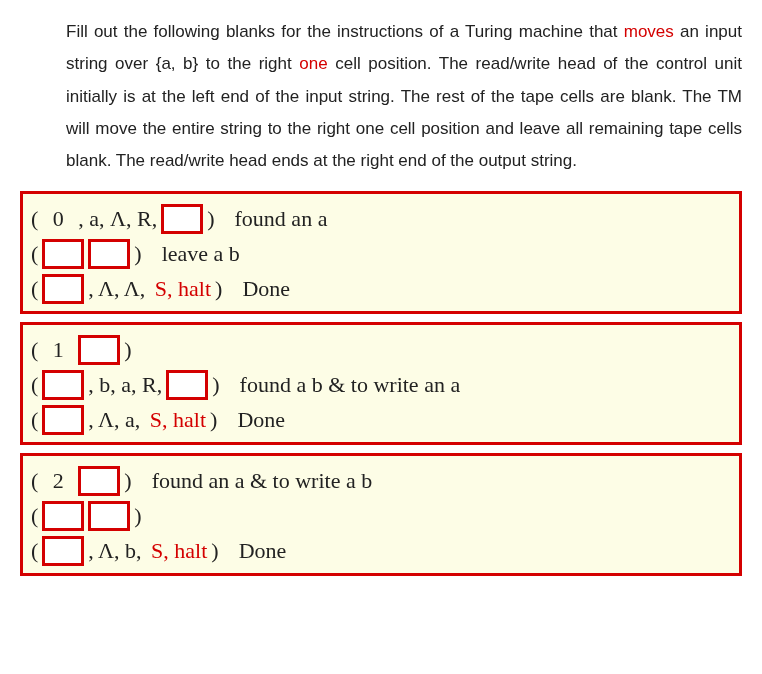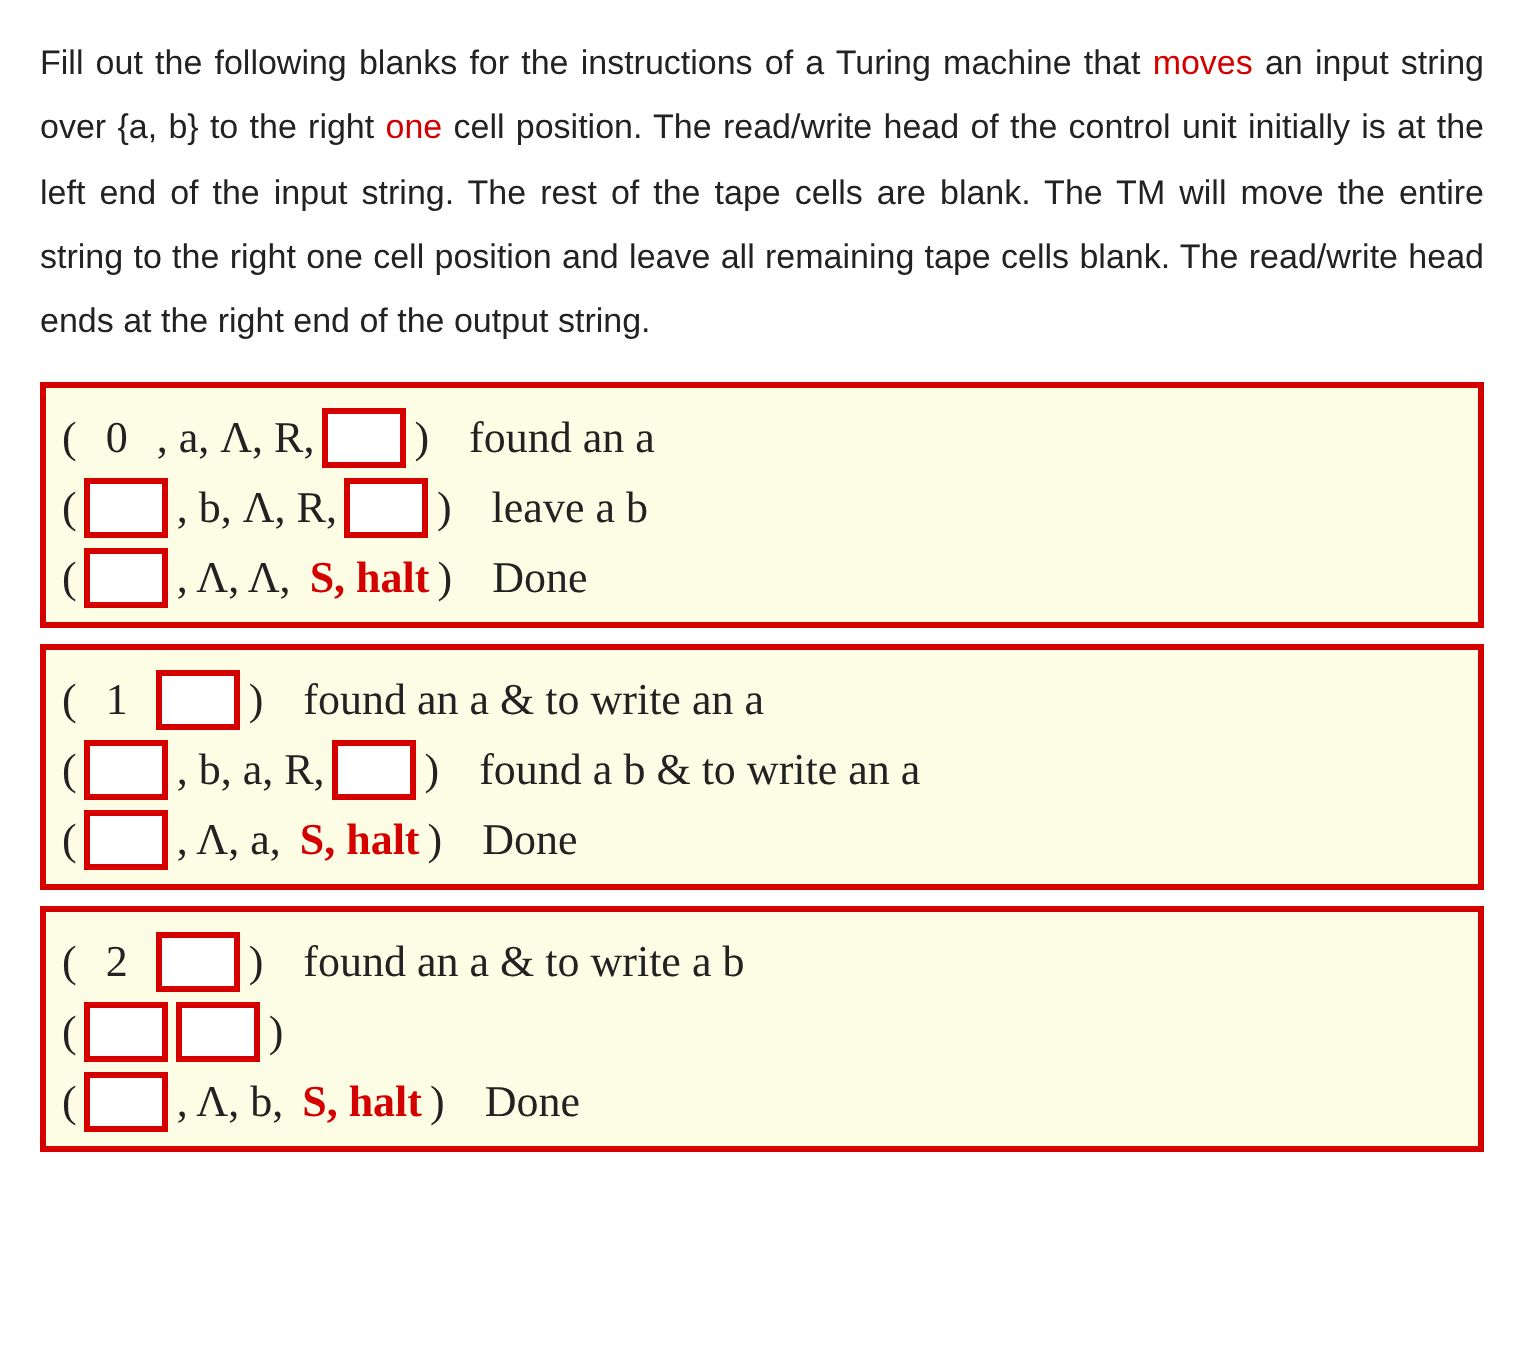--- a/index.html
+++ b/index.html
@@ -9,20 +9,21 @@
     font-size: 17px;
     color: #222;
     width: 762px;
     box-sizing: border-box;
     background: #fff;
   }
   .prompt {
     line-height: 1.9;
     text-align: justify;
     margin-bottom: 14px;
+    margin-left: 46px;
   }
   .red { color: #d40000; }
   .group {
     border: 3px solid #d40000;
     background: #fdfde6;
     margin-bottom: 8px;
     padding: 6px 8px 4px 8px;
   }
   .row {
     display: flex;
@@ -36,21 +37,21 @@
   .row .tok { font-family: "Times New Roman", serif; white-space: pre; }
   .row .blank {
     display: inline-block;
     width: 42px;
     height: 30px;
     border: 3px solid #d40000;
     background: #fff;
     vertical-align: middle;
     box-sizing: border-box;
   }
-  .row .halt { color: #d40000; font-weight: bold; }
+  .row .halt { color: #d40000; }
   .row .comment {
     font-family: "Times New Roman", serif;
     margin-left: 16px;
     white-space: pre;
   }
   .state-cell {
     display: inline-block;
     min-width: 32px;
     text-align: center;
     font-family: "Times New Roman", serif;
@@ -69,41 +70,39 @@
         <span class="paren">(</span>
         <span class="state-cell">0</span>
         <span class="tok">, a, Λ, R,</span>
         <span class="blank"></span>
         <span class="paren">)</span>
         <span class="comment">found an a</span>
       </div>
       <div class="row">
         <span class="paren">(</span>
         <span class="blank"></span>
-        <span class="tok">, b, Λ, R,</span>
         <span class="blank"></span>
         <span class="paren">)</span>
         <span class="comment">leave a b</span>
       </div>
       <div class="row">
         <span class="paren">(</span>
         <span class="blank"></span>
         <span class="tok">, Λ, Λ, </span>
         <span class="tok halt">S, halt</span>
         <span class="paren">)</span>
         <span class="comment">Done</span>
       </div>
     </div>
     <div class="group">
       <div class="row">
         <span class="paren">(</span>
         <span class="state-cell">1</span>
         <span class="blank"></span>
         <span class="paren">)</span>
-        <span class="comment">found an a &amp; to write an a</span>
       </div>
       <div class="row">
         <span class="paren">(</span>
         <span class="blank"></span>
         <span class="tok">, b, a, R,</span>
         <span class="blank"></span>
         <span class="paren">)</span>
         <span class="comment">found a b &amp; to write an a</span>
       </div>
       <div class="row">

